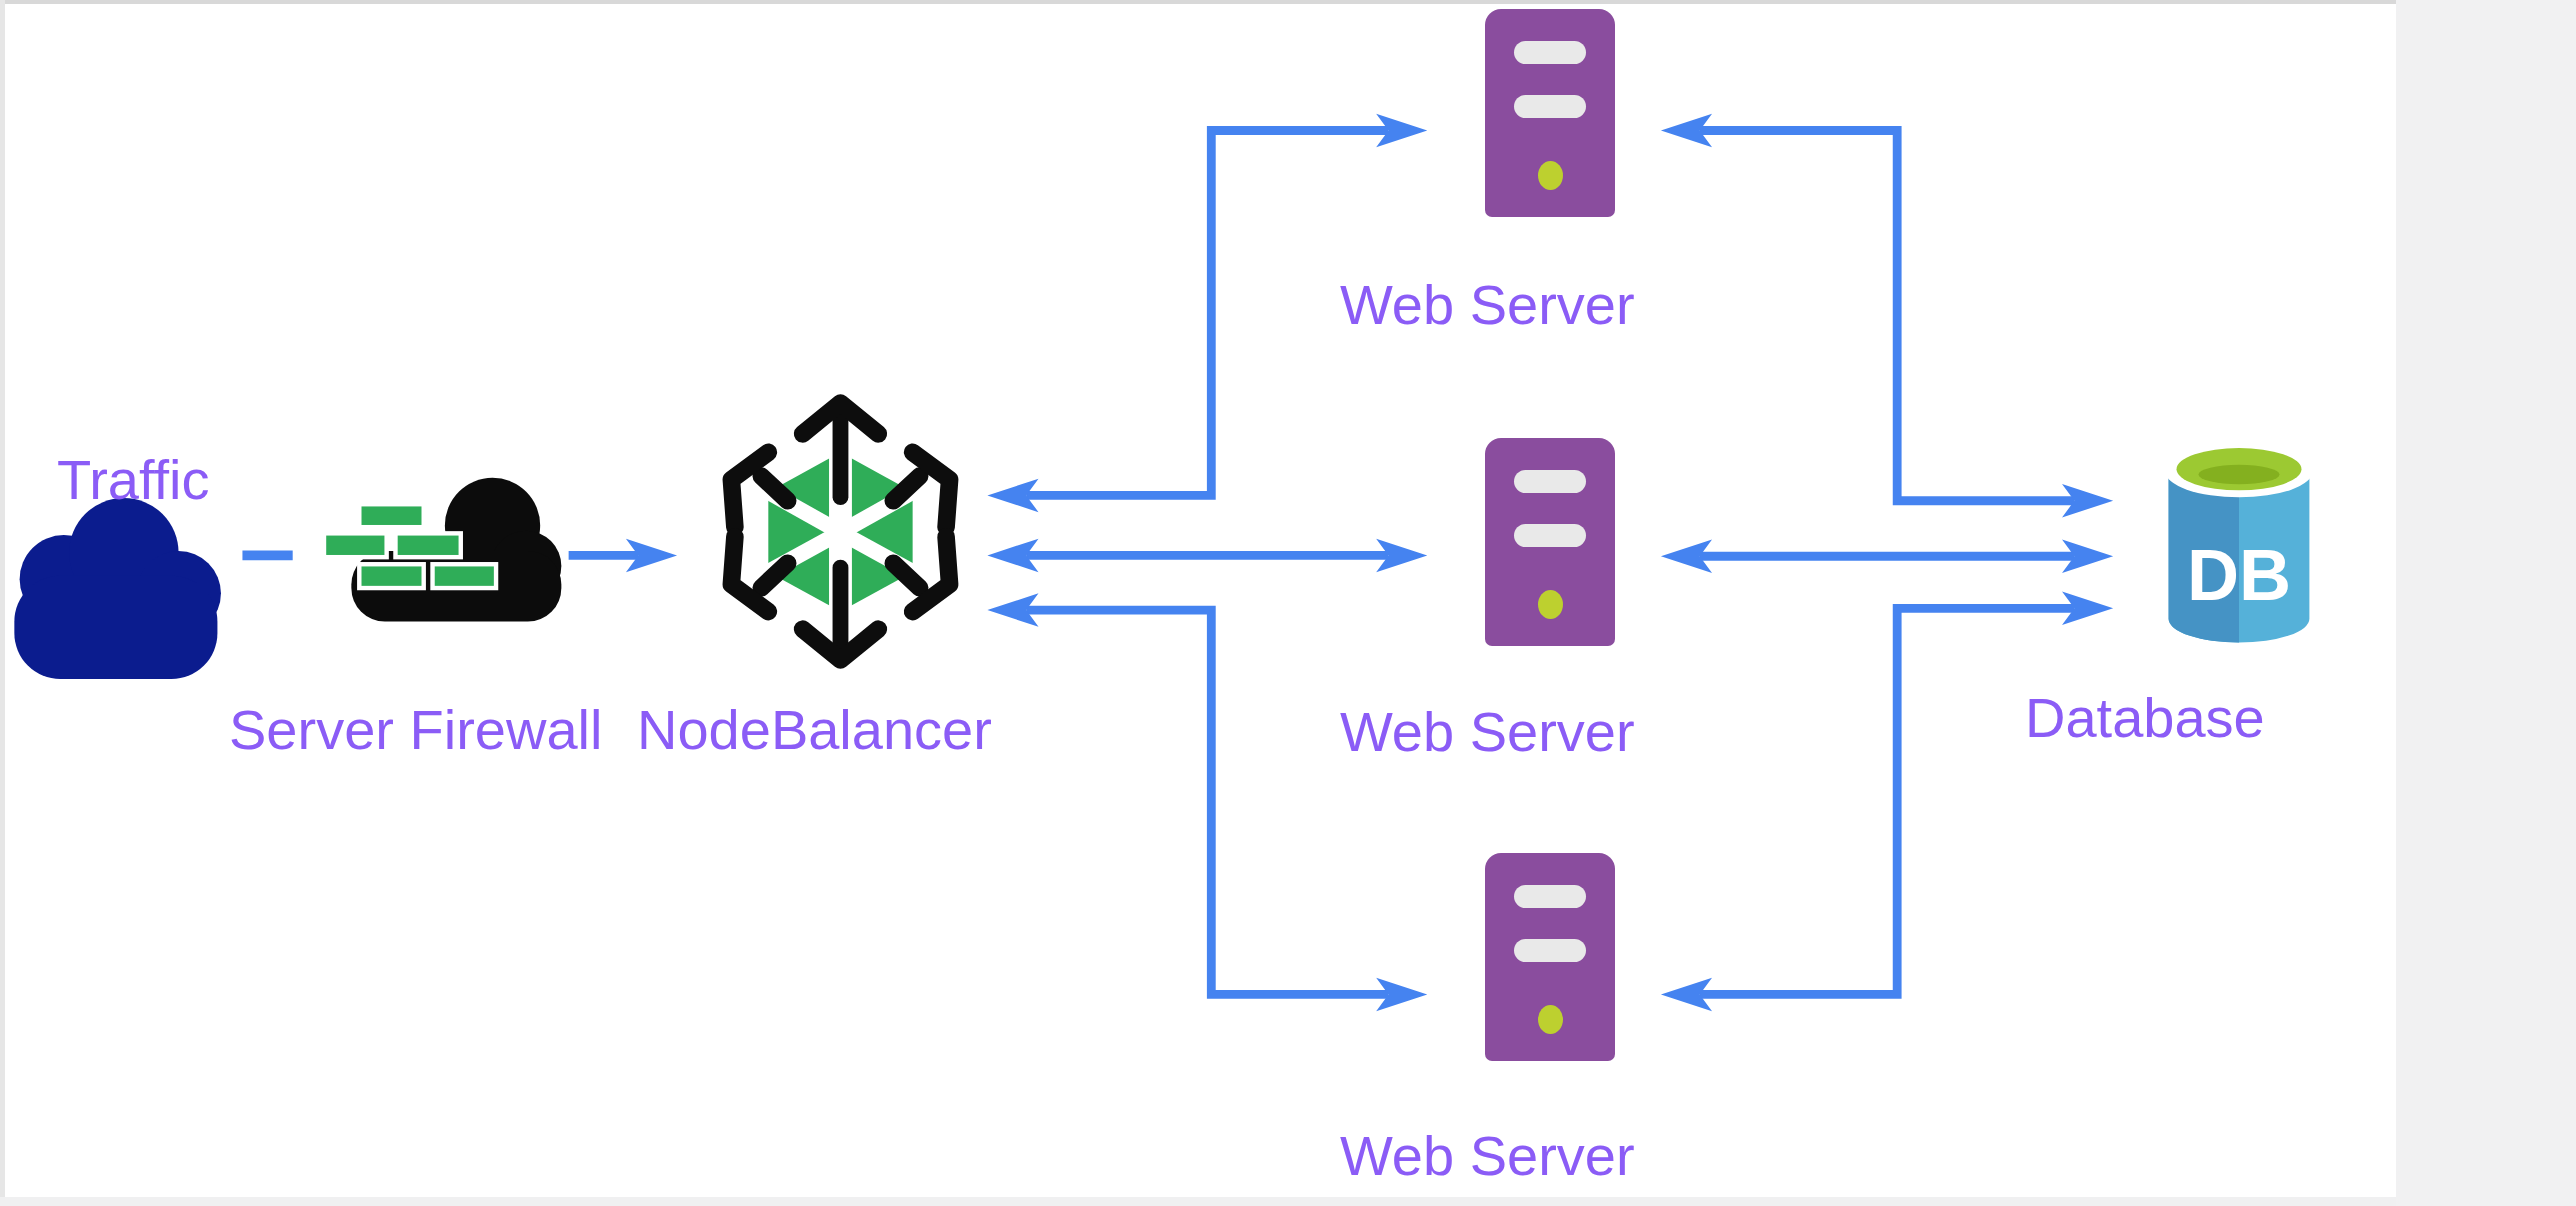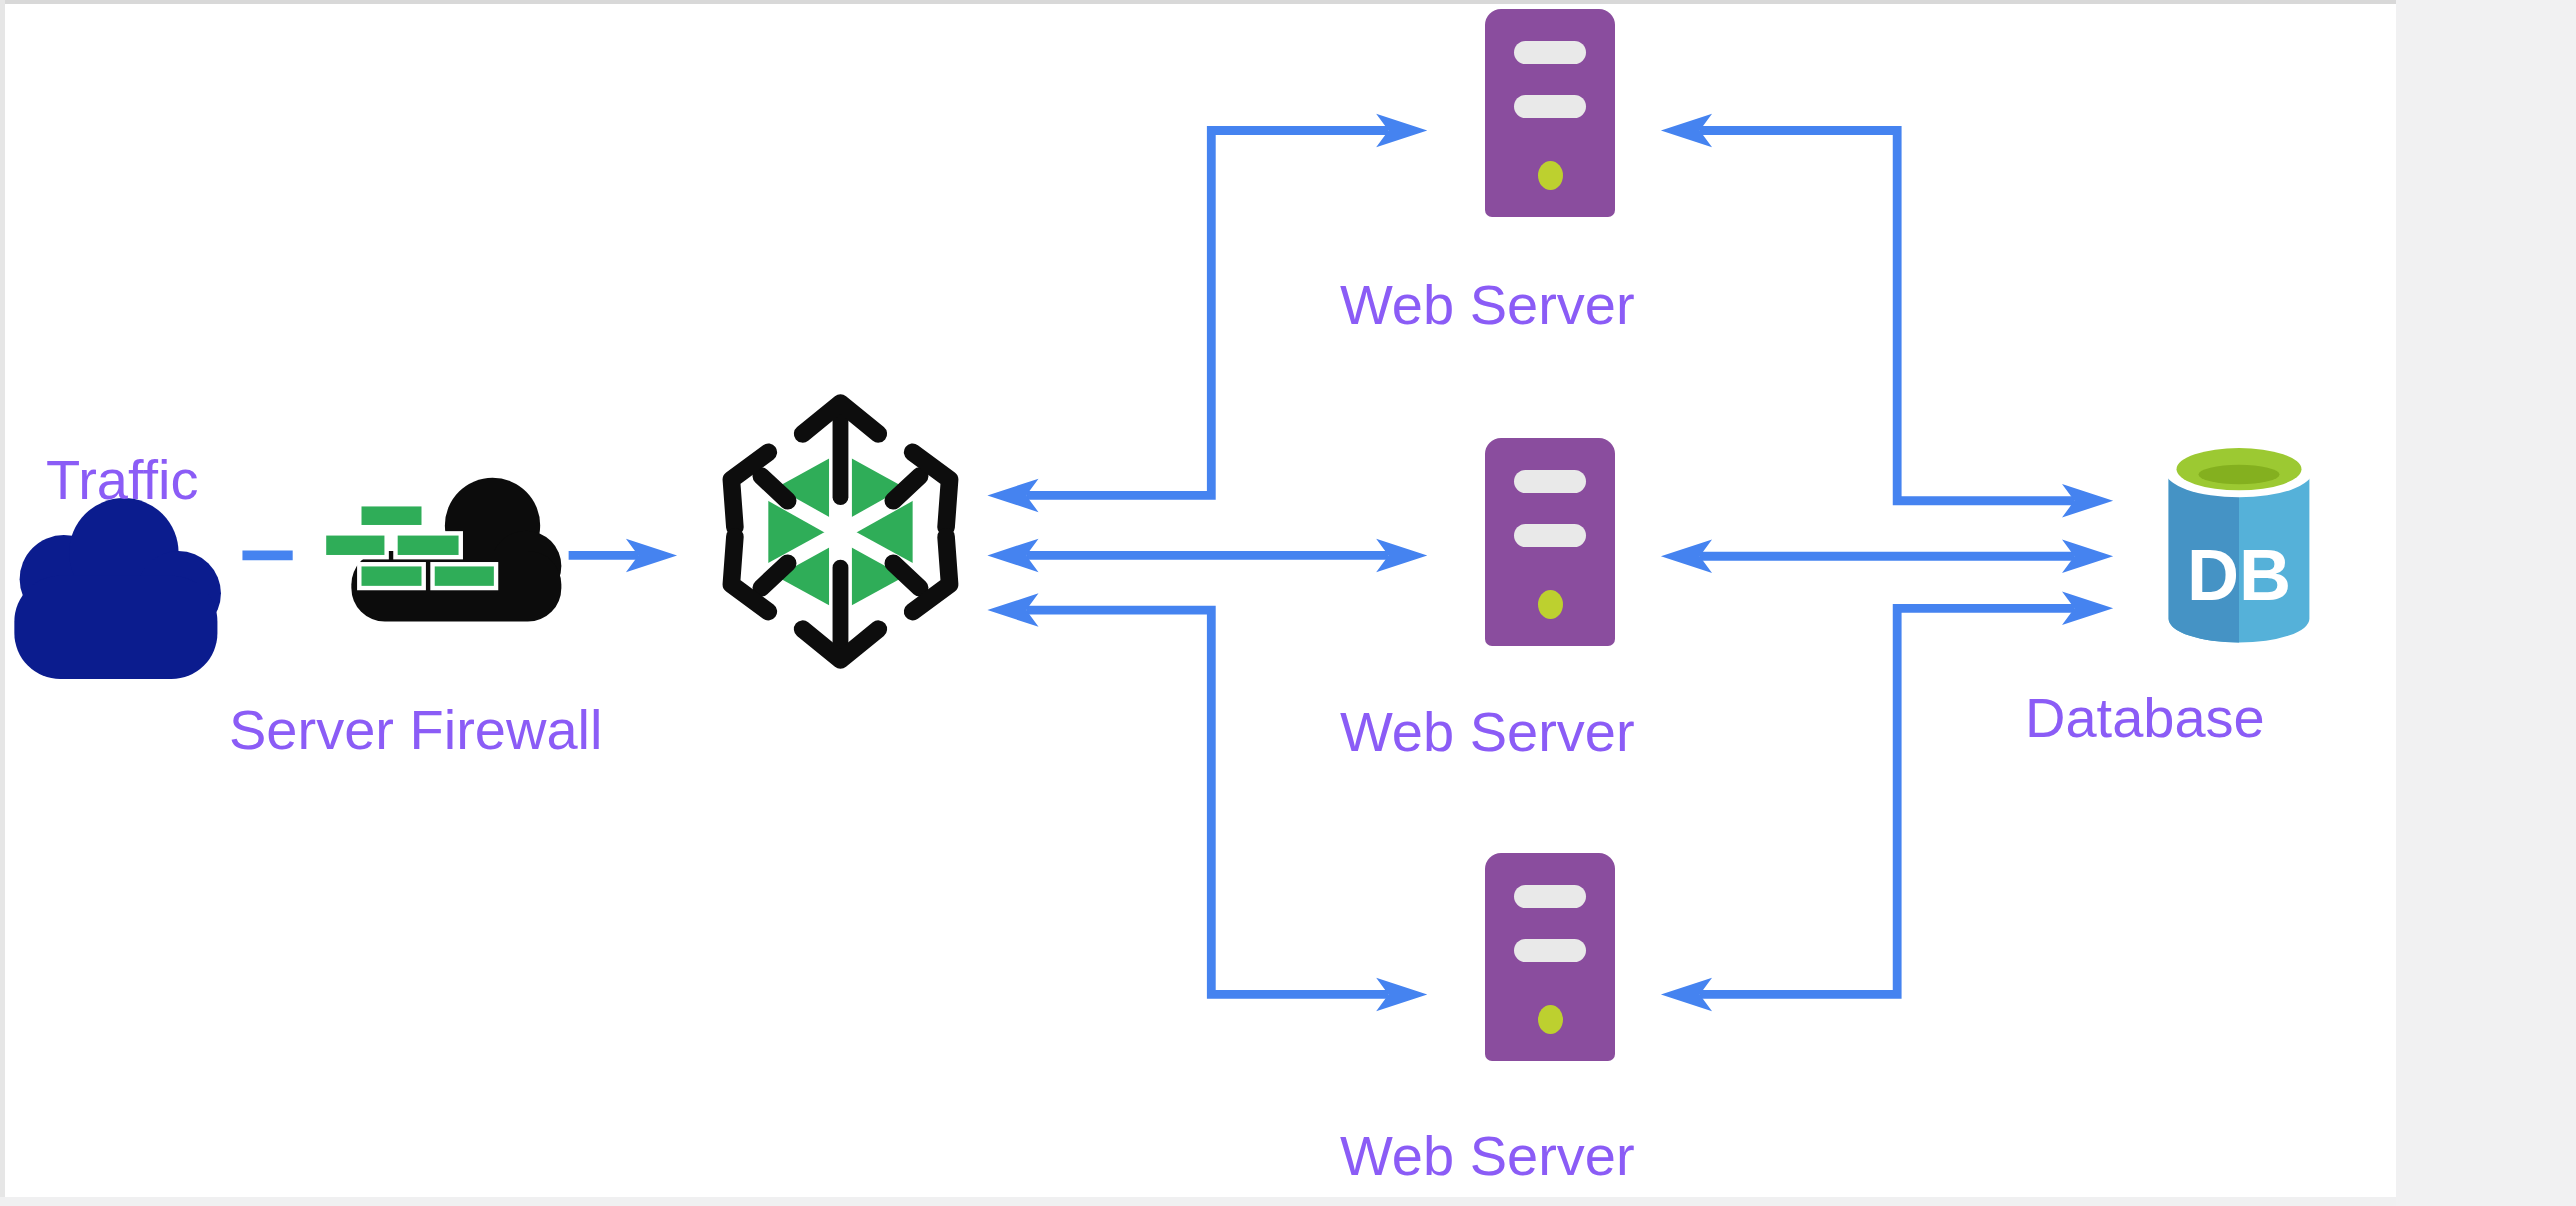--- a/index.html
+++ b/index.html
@@ -83,21 +83,21 @@
   </svg>
 
   <svg class="abs" style="left:8.8px;top:498px" width="212" height="181" viewBox="0 0 240 205">
     <g fill="#0b1c8e">
       <circle cx="62" cy="92" r="50"></circle>
       <circle cx="130" cy="62" r="62"></circle>
       <circle cx="192" cy="108" r="48"></circle>
       <rect x="6" y="88" width="230" height="117" rx="52"></rect>
     </g>
   </svg>
-  <div class="node-label" style="left:258px;top:452px">Traffic</div>
+  <div class="node-label" style="left:269px;top:452px">Traffic</div>
 
   <svg class="abs" style="left:316px;top:476px" width="256" height="150" viewBox="0 0 290 170">
     <g fill="#0c0c0c">
       <circle cx="200" cy="56" r="54"></circle>
       <circle cx="238" cy="102" r="40"></circle>
       <rect x="40" y="85" width="238" height="80" rx="38"></rect>
     </g>
     <g fill="#2fad58" stroke="#ffffff" stroke-width="5">
       <rect x="49" y="32" width="73" height="26"></rect>
       <rect x="9" y="65" width="71" height="27"></rect>
@@ -125,20 +125,21 @@
       <line x1="86" y1="122" x2="56" y2="94" stroke-width="20"></line>
       <polyline points="64,67 22,98 26,152" stroke-width="20"></polyline>
       <line x1="86" y1="193" x2="56" y2="221" stroke-width="20"></line>
       <polyline points="26,163 22,217 64,248" stroke-width="20"></polyline>
       <line x1="206" y1="122" x2="236" y2="94" stroke-width="20"></line>
       <polyline points="228,67 270,98 266,152" stroke-width="20"></polyline>
       <line x1="206" y1="193" x2="236" y2="221" stroke-width="20"></line>
       <polyline points="266,163 270,217 228,248" stroke-width="20"></polyline>
     </g>
   </svg>
+  <div class="node-label" style="left:849px;top:702px">NodeBalancer</div>
 
   <div class="server" style="left:1485px;top:8.8px">
     <div class="slot s1"></div>
     <div class="slot s2"></div>
     <div class="led"></div>
   </div>
   <div class="node-label" style="left:1552px;top:277px">Web Server</div>
 
   <div class="server" style="left:1485px;top:438px">
     <div class="slot s1"></div>

